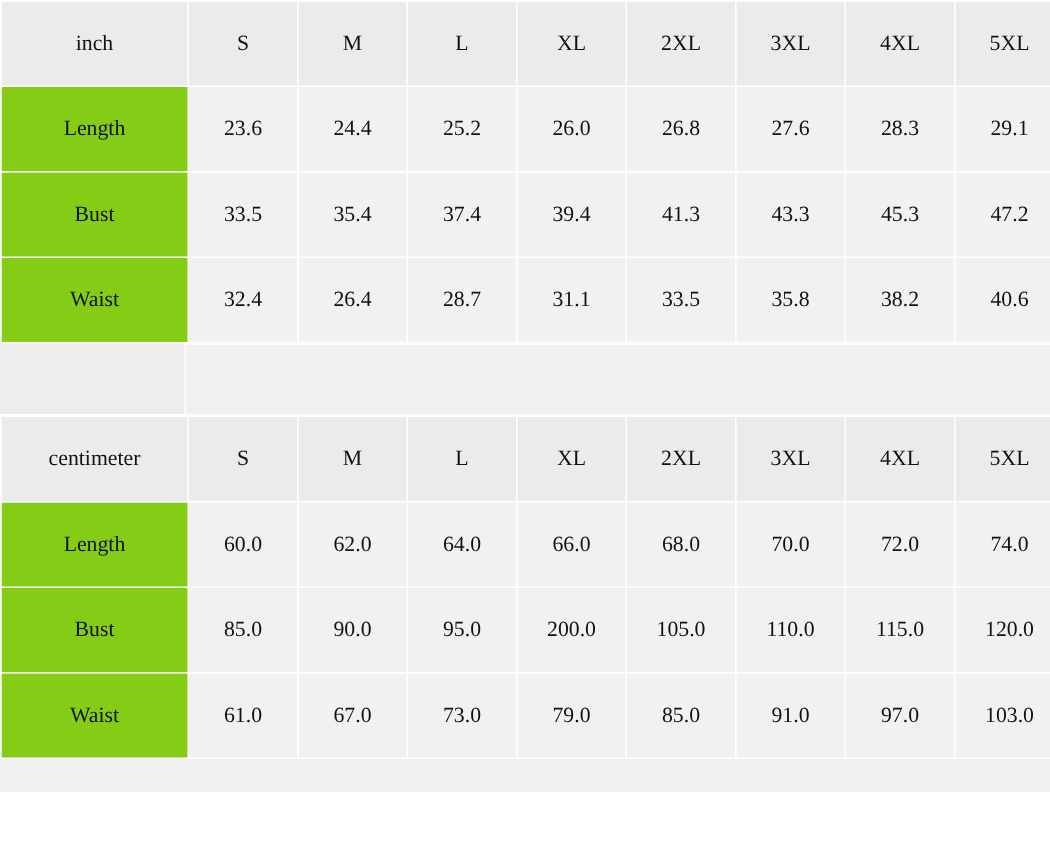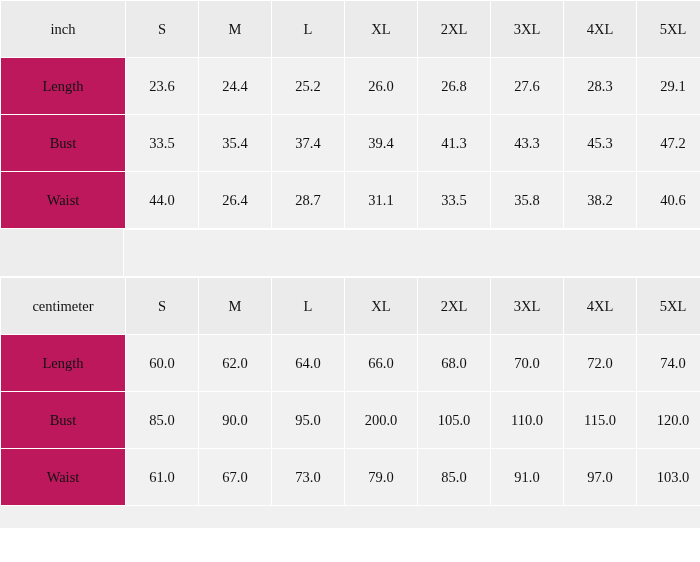--- a/index.html
+++ b/index.html
@@ -30,21 +30,21 @@
     background: #f0f0f0;
     text-align: center;
     vertical-align: middle;
     font-size: 14.5px;
     color: #111111;
     height: 56px;
     padding: 0;
   }
   table.size-table td.label-col {
     width: 124px;
-    background: #be185d;
+    background: #84cc16;
   }
   table.size-table td.data-cell {
     width: 72px;
     background: #f1f1f1;
   }
   table.size-table tr.head-row td {
     background: #ebebeb;
   }
   table.size-table tr.head-row td.label-col {
     background: #ebebeb;
@@ -130,21 +130,21 @@
         <td class="data-cell">35.4</td>
         <td class="data-cell">37.4</td>
         <td class="data-cell">39.4</td>
         <td class="data-cell">41.3</td>
         <td class="data-cell">43.3</td>
         <td class="data-cell">45.3</td>
         <td class="data-cell">47.2</td>
       </tr>
       <tr>
         <td class="label-col">Waist</td>
-        <td class="data-cell">44.0</td>
+        <td class="data-cell">32.4</td>
         <td class="data-cell">26.4</td>
         <td class="data-cell">28.7</td>
         <td class="data-cell">31.1</td>
         <td class="data-cell">33.5</td>
         <td class="data-cell">35.8</td>
         <td class="data-cell">38.2</td>
         <td class="data-cell">40.6</td>
       </tr>
     </tbody>
   </table>

